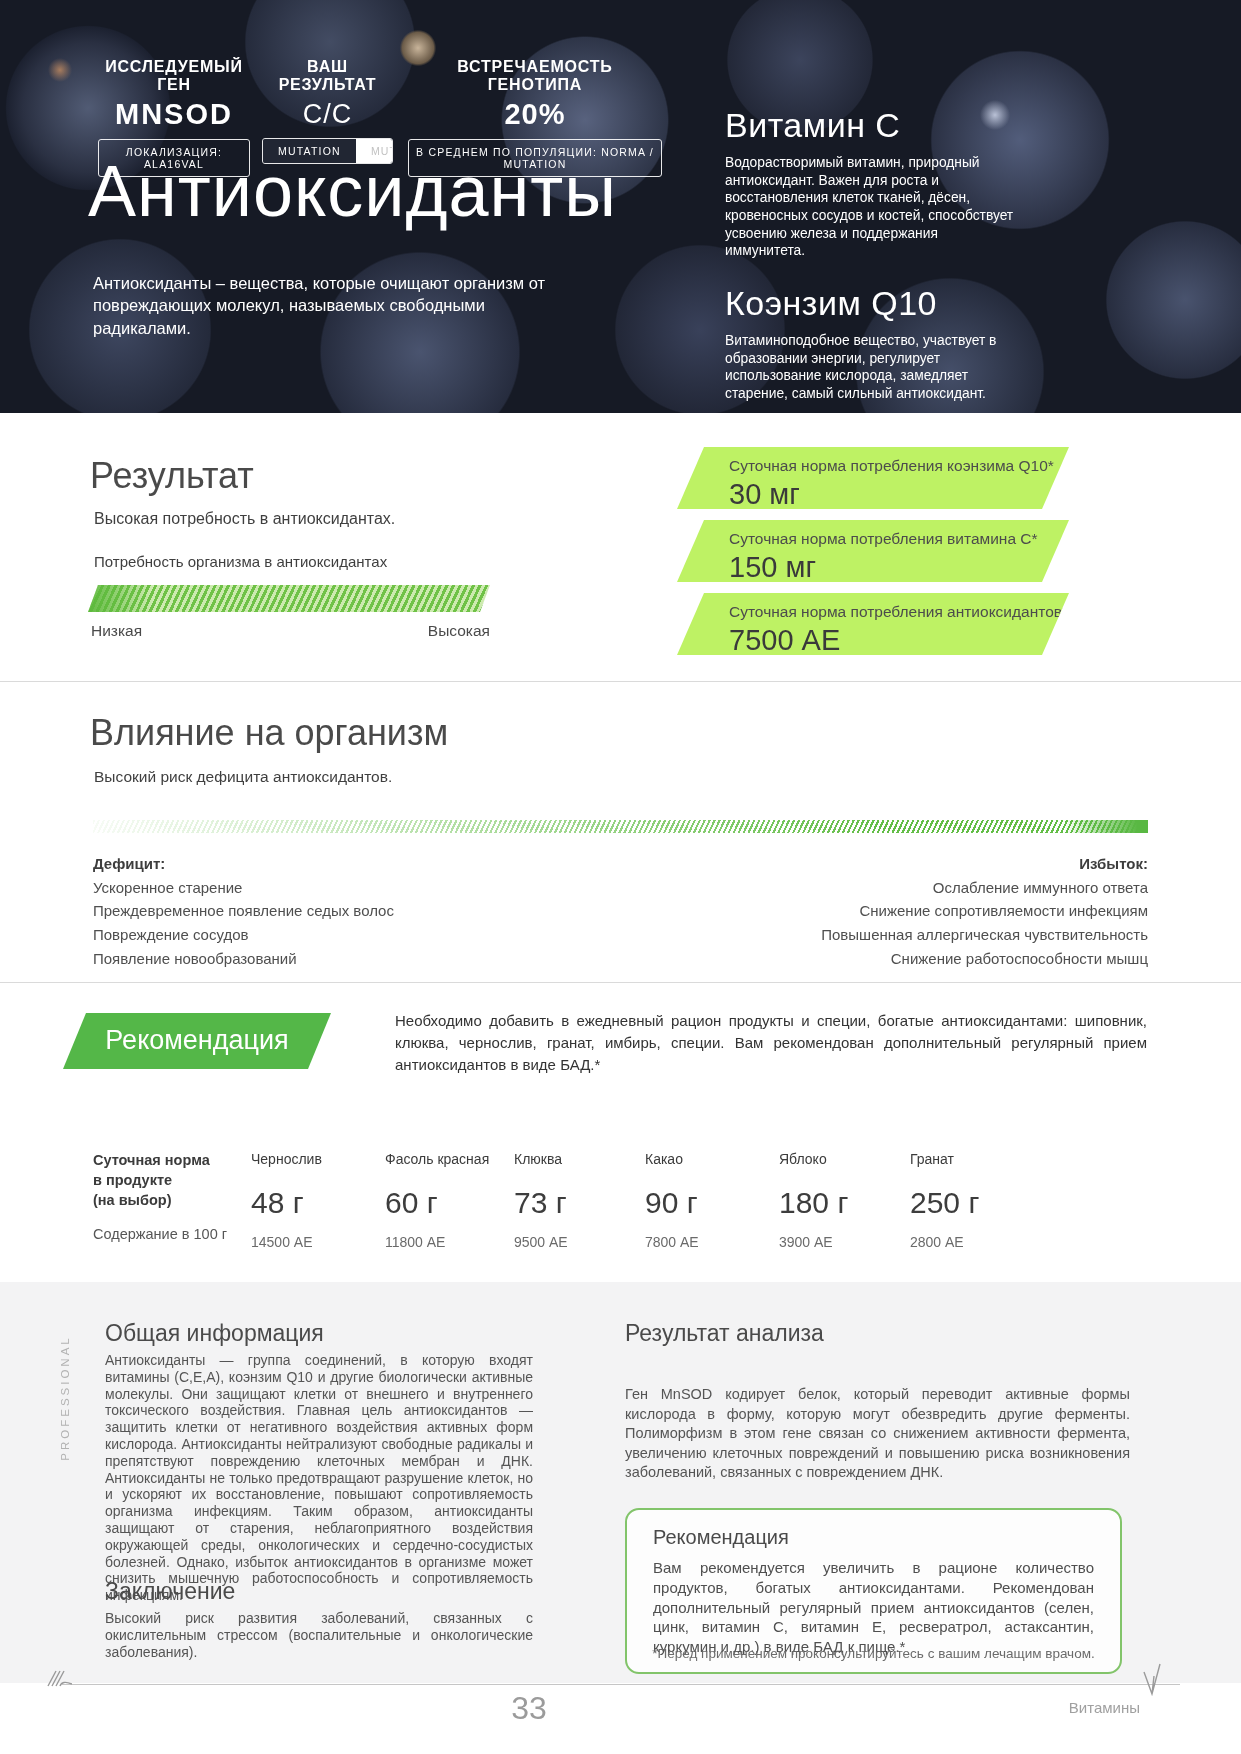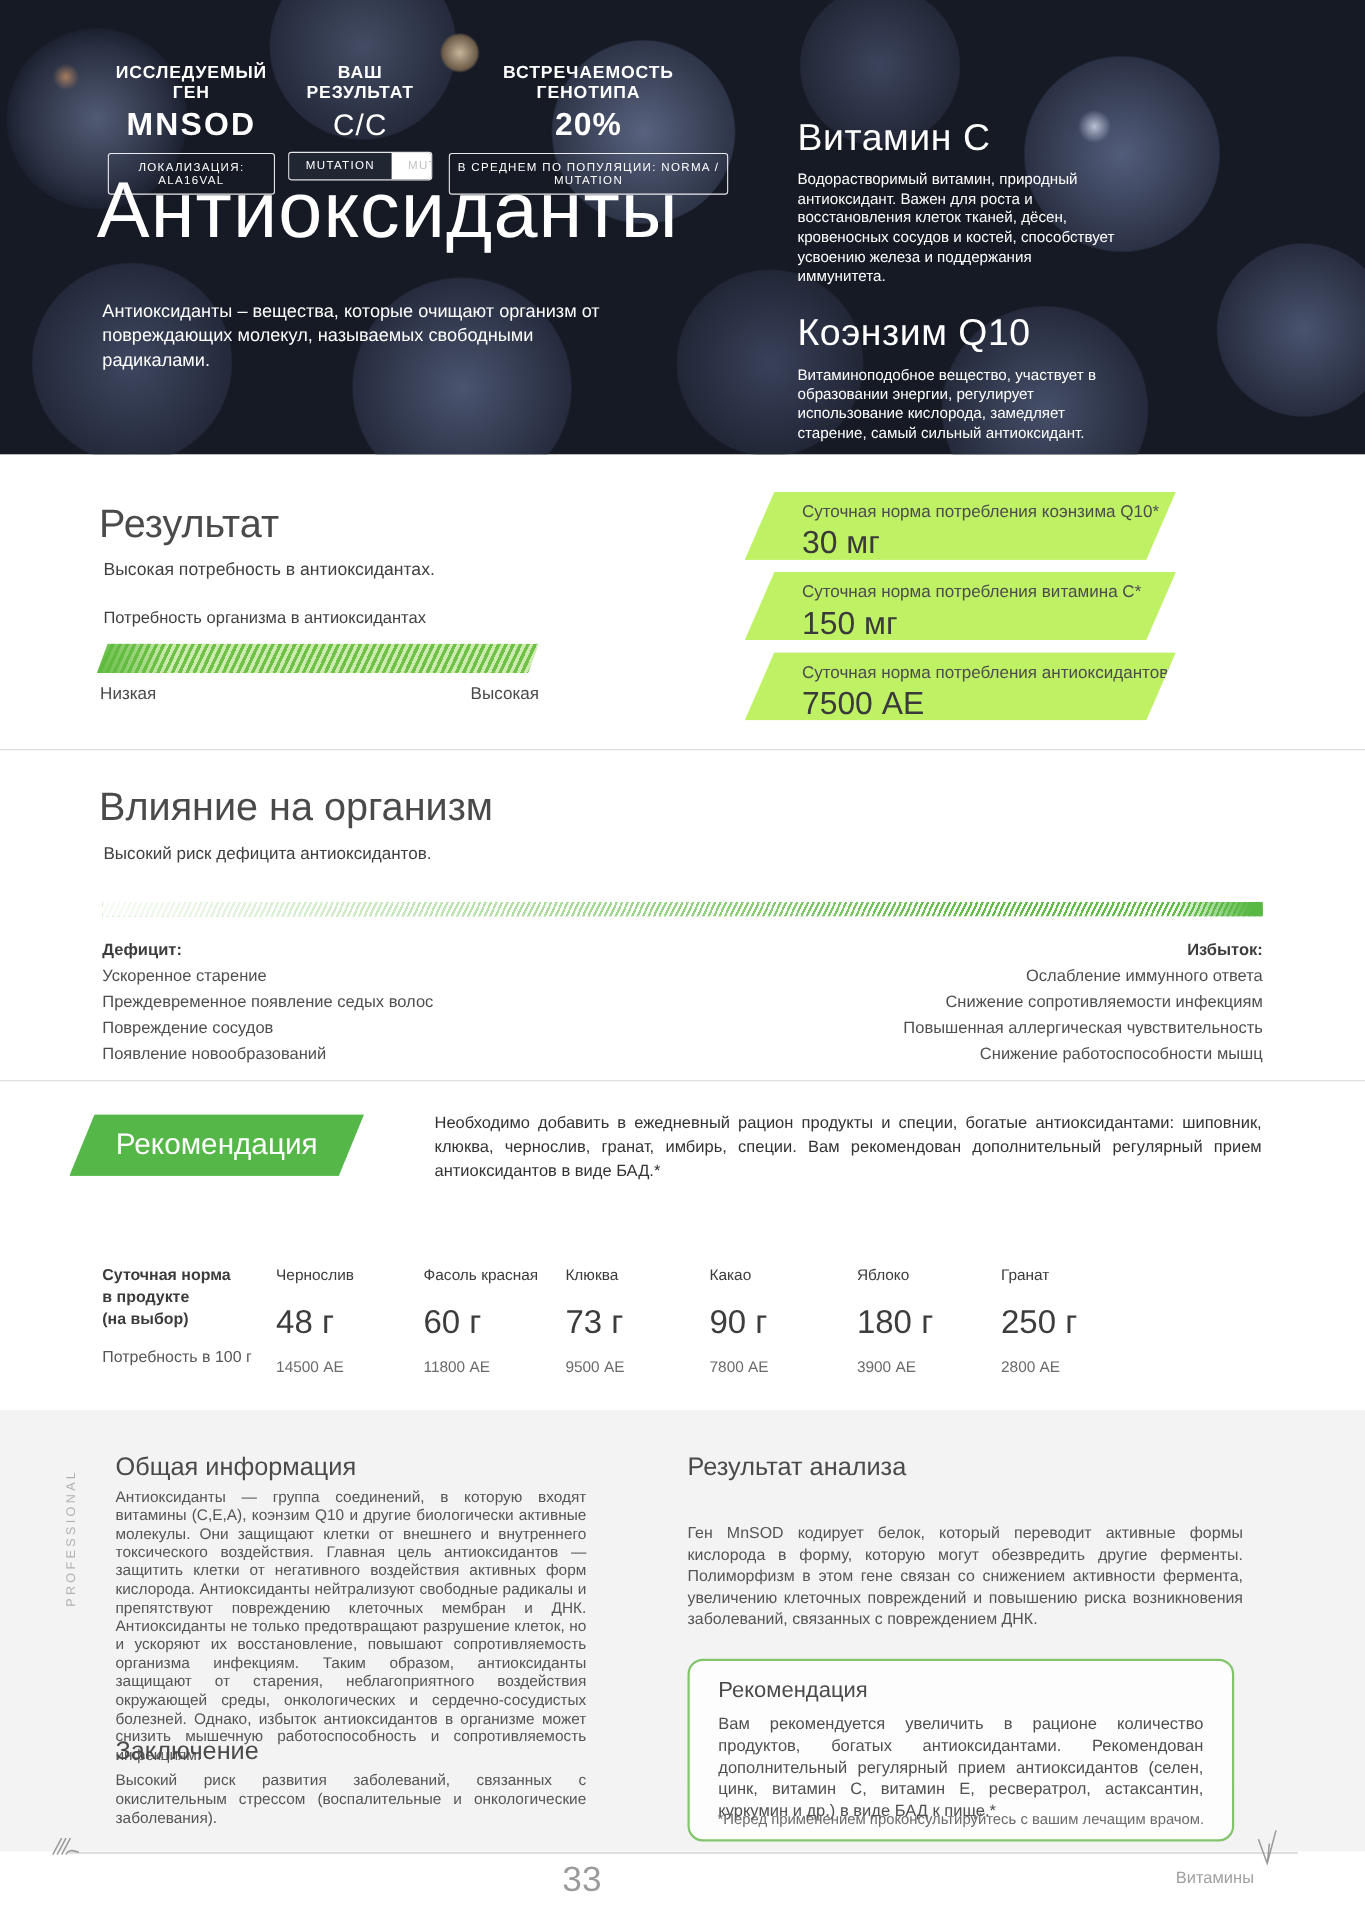--- a/index.html
+++ b/index.html
@@ -195,21 +195,21 @@
   </div>
 
   <div class="divider" style="top:982px;"></div>
 
   <div class="banner">Рекомендация</div>
   <div class="banner-text">Необходимо добавить в  ежедневный рацион продукты и специи, богатые антиоксидантами: шиповник, клюква, чернослив, гранат, имбирь, специи. Вам рекомендован дополнительный регулярный прием антиоксидантов в виде БАД.*</div>
 
   <div class="ft-header">Суточная норма
 в продукте
 (на выбор)</div>
-  <div class="ft-subheader">Потребность в 100 г</div>
+  <div class="ft-subheader">Содержание в 100 г</div>
 
   <div class="ft-col" style="left:251px;">
     <div class="ft-name">Чернослив</div>
     <div class="ft-amount">48 г</div>
     <div class="ft-content">14500 АЕ</div>
   </div>
   <div class="ft-col" style="left:385px;">
     <div class="ft-name">Фасоль красная</div>
     <div class="ft-amount">60 г</div>
     <div class="ft-content">11800 АЕ</div>

